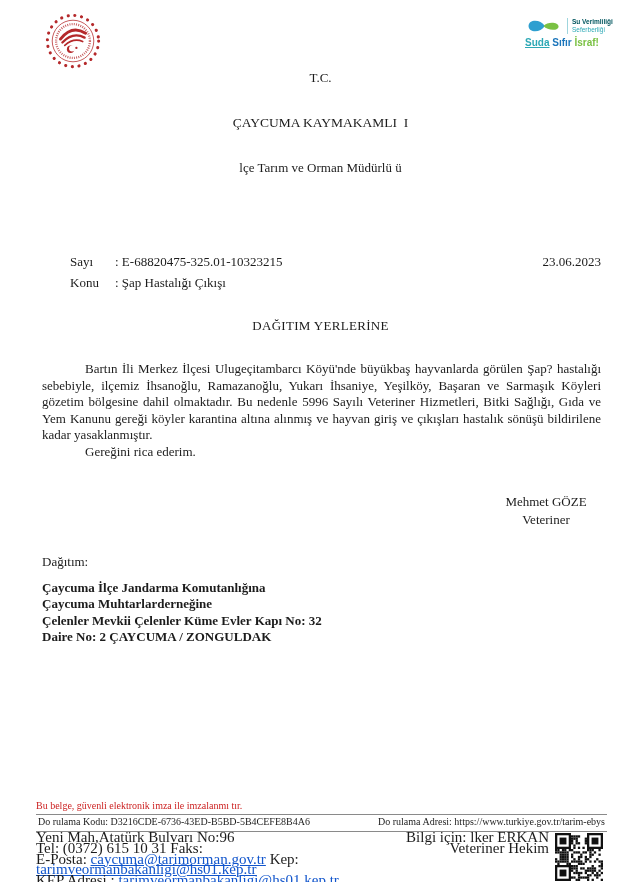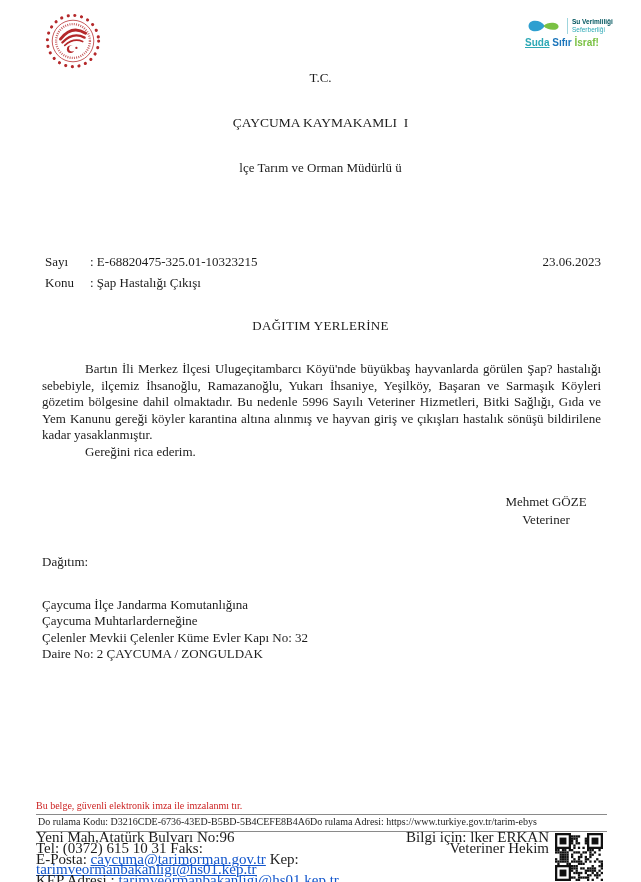--- a/index.html
+++ b/index.html
@@ -15,36 +15,36 @@
   .water-logo{position:absolute;right:20px;top:16px;width:96px;
     font-family:"Liberation Sans","DejaVu Sans",sans-serif;}
   .water-top{display:flex;align-items:center;gap:4px;}
   .water-sep{width:1px;height:16px;background:#9fd5dd;}
   .water-txt{font-size:6.5px;line-height:8px;}
   .water-txt .w1{color:#00555e;font-weight:bold;}
   .water-txt .w2{color:#2ca8b5;}
   .water-slogan{font-size:10px;font-weight:bold;margin-top:1px;letter-spacing:0;}
   .ws1{color:#2ca8b5;text-decoration:underline;} .ws2{color:#1b75bb;} .ws3{color:#7ac143;}
   
-  .meta{margin:46px 40px 0 45px;font-size:13px;}
+  .meta{margin:46px 40px 0 70px;font-size:13px;}
   .meta-row{display:flex;line-height:21px;}
   .meta-label{width:45px;}
   .meta-date{margin-left:auto;}
   
   .recipient{text-align:center;margin-top:25px;font-size:13px;letter-spacing:.3px;}
   .bodytext{margin:27px 40px 0 42px;font-size:13px;line-height:16.5px;text-align:justify;}
   .bodytext p{margin:0;text-indent:43px;}
   .signature{margin:33px 35px 16px auto;width:120px;text-align:center;font-size:13px;line-height:17.5px;}
   .distribution{margin:26px 40px 0 42px;font-size:13px;line-height:16.5px;}
-  .dist-items{margin-top:26px;}
+  .dist-items{margin-top:9px;font-weight:bold;}
   
   .footer{position:absolute;left:36px;right:34px;top:800px;font-size:10px;}
   .esign{color:#cc2222;text-align:left;font-size:10px;line-height:12px;}
   .frule{border:none;border-top:1px solid #8a8a8a;margin:2px 0 0 0;}
-  .verify{display:flex;line-height:14px;padding:0 2px;}
+  .verify{display:flex;justify-content:space-between;line-height:14px;padding:0 2px;}
   .contact{position:relative;margin-top:0;line-height:10.8px;font-size:15px;}
   .contact-left{width:420px;}
   .contact-right{position:absolute;right:58px;top:0;text-align:right;}
   .qr{position:absolute;right:4px;top:1px;width:48px;height:48px;}
   a.doclink{color:#1155cc;text-decoration:underline;}
 </style>
 </head>
 <body>
 
 <div class="page">

